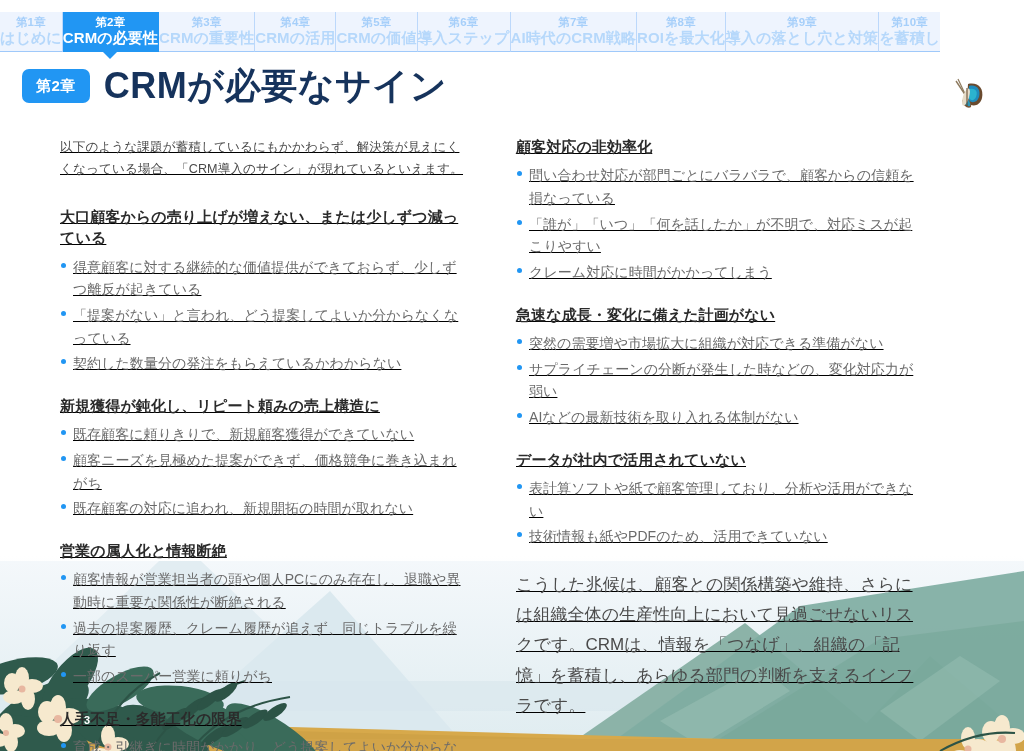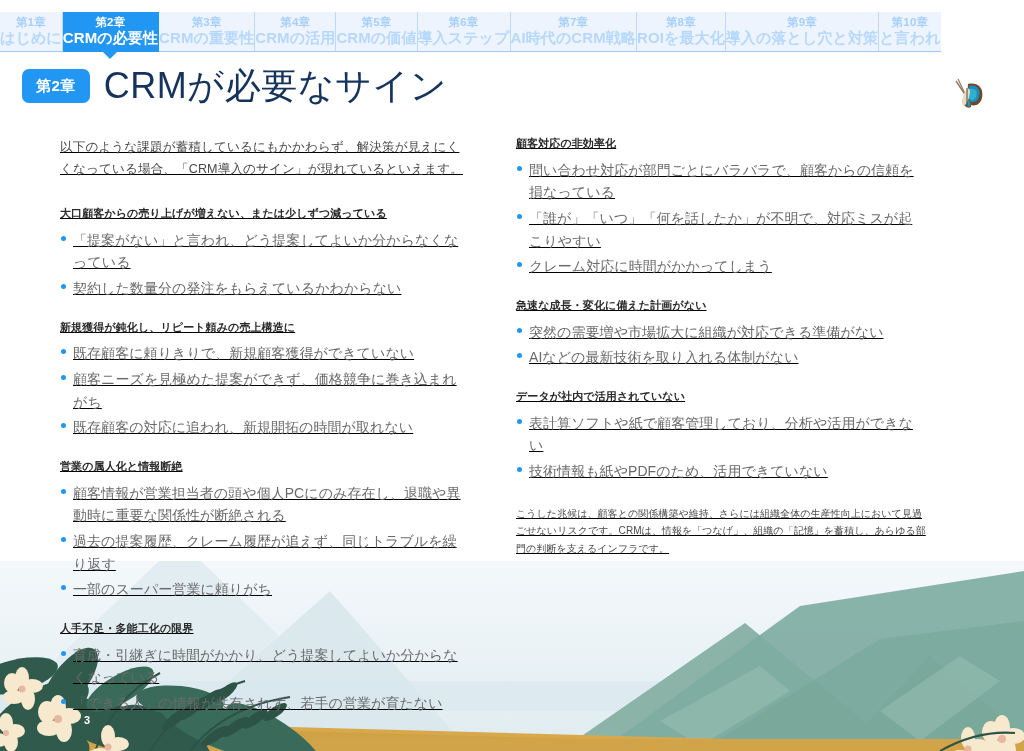--- a/index.html
+++ b/index.html
@@ -99,21 +99,21 @@
     color: #ffffff;
     border-radius: 7px;
     font-size: 15px;
     font-weight: 700;
     padding: 9px 14px 10px;
     line-height: 1;
     letter-spacing: .5px;
   }
   .page-title {
     font-size: 36px;
-    font-weight: 400;
+    font-weight: 700;
     color: #16335c;
     letter-spacing: .5px;
     line-height: 1.1;
     white-space: nowrap;
   }
 
   
   .butterfly {
     position: absolute;
     top: 72px;
@@ -140,21 +140,21 @@
   .lead {
     font-size: 12.6px;
     line-height: 1.75;
     color: #4a4a4a;
     margin-bottom: 26px;
     letter-spacing: .1px;
   }
 
   .block { margin-bottom: 20px; }
   .block h3 {
-    font-size: 11px;
+    font-size: 15px;
     font-weight: 700;
     color: #2b2b2b;
     line-height: 1.42;
     margin-bottom: 7px;
     letter-spacing: .1px;
   }
   .block ul { list-style: none; }
   .block li {
     position: relative;
     font-size: 14px;
@@ -168,21 +168,21 @@
     content: "";
     position: absolute;
     left: 1px;
     top: 7px;
     width: 5px; height: 5px;
     border-radius: 50%;
     background: #2196f3;
   }
 
   .closing {
-    font-size: 10px;
+    font-size: 17px;
     line-height: 1.78;
     color: #4a4a4a;
     margin-top: 22px;
     letter-spacing: .05px;
   }
 
   
   .scenery {
     position: absolute;
     left: 0; bottom: 0;
@@ -362,21 +362,21 @@
     <div class="tab">
       <span class="t-num">第8章</span>
       <span class="t-sub">ROIを最大化</span>
     </div>
     <div class="tab">
       <span class="t-num">第9章</span>
       <span class="t-sub">導入の落とし穴と対策</span>
     </div>
     <div class="tab">
       <span class="t-num">第10章</span>
-      <span class="t-sub">と言われ</span>
+      <span class="t-sub">を蓄積し</span>
     </div>
   </nav>
 
   <div class="title-row">
     <div class="chapter-badge">第2章</div>
     <h1 class="page-title">CRMが必要なサイン</h1>
   </div>
 
   <svg class="butterfly" viewBox="0 0 46 46">
     <g>
@@ -393,20 +393,21 @@
   </svg>
 
   <div class="columns">
 
     <div class="col left">
       <p class="lead">以下のような課題が蓄積しているにもかかわらず、解決策が見えにくくなっている場合、「CRM導入のサイン」が現れているといえます。</p>
 
       <section class="block">
         <h3>大口顧客からの売り上げが増えない、または少しずつ減っている</h3>
         <ul>
+          <li>得意顧客に対する継続的な価値提供ができておらず、少しずつ離反が起きている</li>
           <li>「提案がない」と言われ、どう提案してよいか分からなくなっている</li>
           <li>契約した数量分の発注をもらえているかわからない</li>
         </ul>
       </section>
 
       <section class="block">
         <h3>新規獲得が鈍化し、リピート頼みの売上構造に</h3>
         <ul>
           <li>既存顧客に頼りきりで、新規顧客獲得ができていない</li>
           <li>顧客ニーズを見極めた提案ができず、価格競争に巻き込まれがち</li>
@@ -440,20 +441,21 @@
           <li>「誰が」「いつ」「何を話したか」が不明で、対応ミスが起こりやすい</li>
           <li>クレーム対応に時間がかかってしまう</li>
         </ul>
       </section>
 
 
       <section class="block">
         <h3>急速な成長・変化に備えた計画がない</h3>
         <ul>
           <li>突然の需要増や市場拡大に組織が対応できる準備がない</li>
+          <li>サプライチェーンの分断が発生した時などの、変化対応力が弱い</li>
           <li>AIなどの最新技術を取り入れる体制がない</li>
         </ul>
       </section>
 
       <section class="block">
         <h3>データが社内で活用されていない</h3>
         <ul>
           <li>表計算ソフトや紙で顧客管理しており、分析や活用ができない</li>
           <li>技術情報も紙やPDFのため、活用できていない</li>
         </ul>

